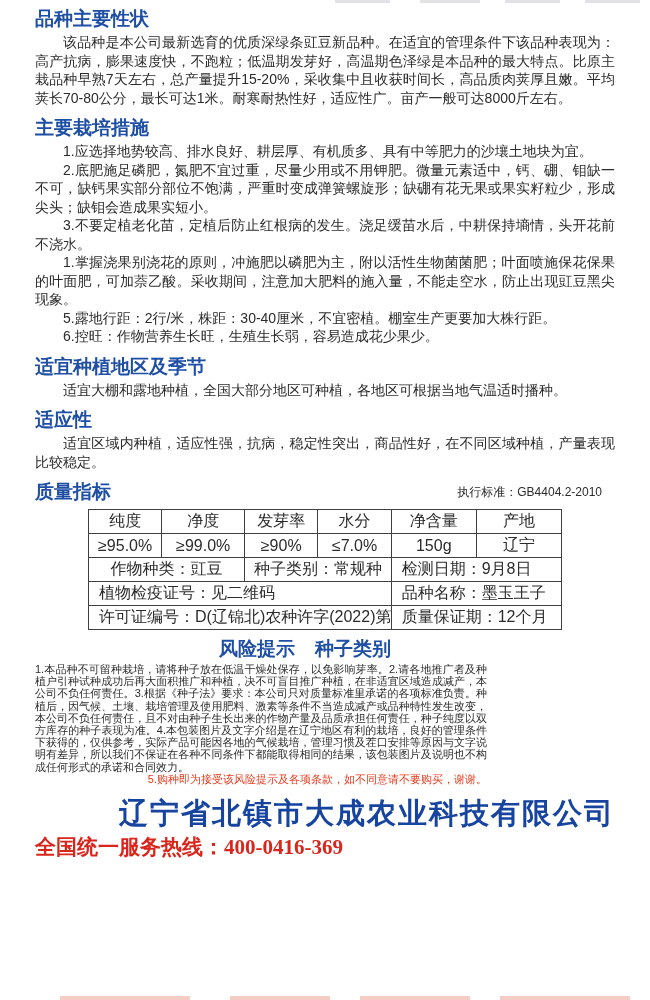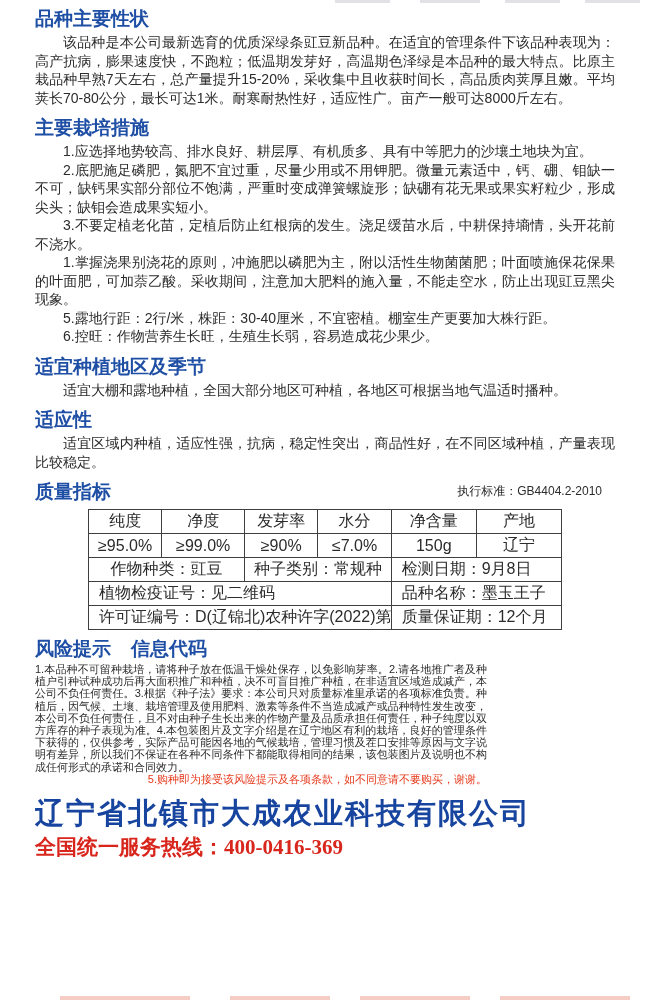--- a/index.html
+++ b/index.html
@@ -13,50 +13,50 @@
     color:#1e4fa5;font-size:19px;font-weight:700;
     margin:10px 0 3px 0;line-height:22px;
   }
   .sec-heading.first{margin-top:0;}
   .body-text{
     font-size:14px;line-height:18.5px;text-align:justify;
     text-indent:2em;margin:0;letter-spacing:0;
   }
   .cult-item{margin:0;}
   
-  .quality-band{display:flex;align-items:flex-start;justify-content:space-between;margin:10px 0 3px 0;}
+  .quality-band{display:flex;align-items:center;justify-content:space-between;margin:10px 0 3px 0;}
   .quality-band .sec-heading{margin:0;}
   .standard{font-size:12px;line-height:20px;margin-right:13px;}
   
   table.quality{
     border-collapse:collapse;margin:6px 0 0 53px;width:474px;
     font-size:16px;table-layout:fixed;
   }
   table.quality th,table.quality td{
     border:1px solid #3f3f3f;height:23px;padding:0;
     font-weight:400;text-align:center;white-space:nowrap;overflow:hidden;
   }
   table.quality td.l,table.quality th.l{text-align:left;padding-left:10px;}
   
-  .risk-band{display:flex;justify-content:flex-start;margin:8px 0 3px 0;gap:20px;}
+  .risk-band{display:flex;justify-content:center;margin:8px 0 3px 0;gap:20px;}
   .risk-band .sec-heading{margin:0;}
   .risk-band .info-code{margin-right:40px;}
   .fineprint{
     width:452px;font-size:11px;line-height:12.2px;text-align:justify;margin:0;
   }
   .fineprint-warning{
     width:452px;font-size:11px;line-height:12.2px;margin:0;
     color:#e6391b;
     text-align:right;
   }
   
   .company{
     font-family:"Liberation Serif","DejaVu Serif",serif;
     color:#17449e;font-size:29px;font-weight:700;letter-spacing:2px;
-    text-align:left;margin:12px 0 0 0;line-height:32px;white-space:nowrap;
+    text-align:right;margin:12px 0 0 0;line-height:32px;white-space:nowrap;
   }
   .contact{margin:8px 0 0 108px;font-size:16px;line-height:19px;}
   .contact .row{white-space:nowrap;}
   .contact .w1{display:inline-block;min-width:235px;}
   .contact .w2{display:inline-block;min-width:202px;}
   .hotline{
     font-family:"Liberation Serif","DejaVu Serif",serif;
     color:#d9261c;font-size:21px;font-weight:700;
     text-align:left;margin:7px 0 0 0;line-height:23px;
   }
@@ -129,21 +129,21 @@
       </tr>
       <tr>
         <td colspan="4" class="l">许可证编号：D(辽锦北)农种许字(2022)第0002号</td>
         <td colspan="2" class="l">质量保证期：12个月</td>
       </tr>
     </tbody>
   </table>
 
   <div class="risk-band">
     <div class="sec-heading">风险提示</div>
-    <div class="sec-heading info-code">信息代码</div>
+    <div class="sec-heading info-code">种子类别</div>
   </div>
 
   <p class="fineprint">1.本品种不可留种栽培，请将种子放在低温干燥处保存，以免影响芽率。2.请各地推广者及种植户引种试种成功后再大面积推广和种植，决不可盲目推广种植，在非适宜区域造成减产，本公司不负任何责任。3.根据《种子法》要求：本公司只对质量标准里承诺的各项标准负责。种植后，因气候、土壤、栽培管理及使用肥料、激素等条件不当造成减产或品种特性发生改变，本公司不负任何责任，且不对由种子生长出来的作物产量及品质承担任何责任，种子纯度以双方库存的种子表现为准。4.本包装图片及文字介绍是在辽宁地区有利的栽培，良好的管理条件下获得的，仅供参考，实际产品可能因各地的气候栽培，管理习惯及茬口安排等原因与文字说明有差异，所以我们不保证在各种不同条件下都能取得相同的结果，该包装图片及说明也不构成任何形式的承诺和合同效力。</p>
   <p class="fineprint-warning">5.购种即为接受该风险提示及各项条款，如不同意请不要购买，谢谢。</p>
 
   <div class="company">辽宁省北镇市大成农业科技有限公司</div>
 
 
   <div class="hotline">全国统一服务热线：400-0416-369</div>
 

